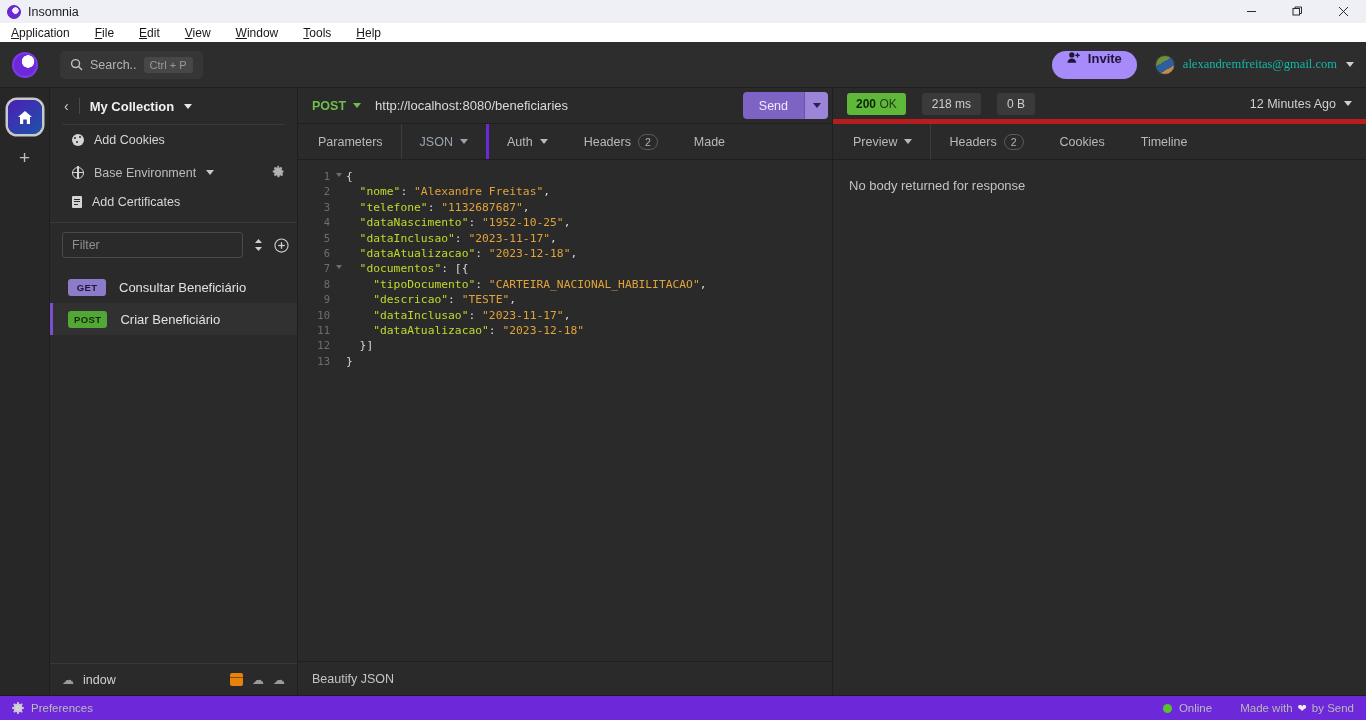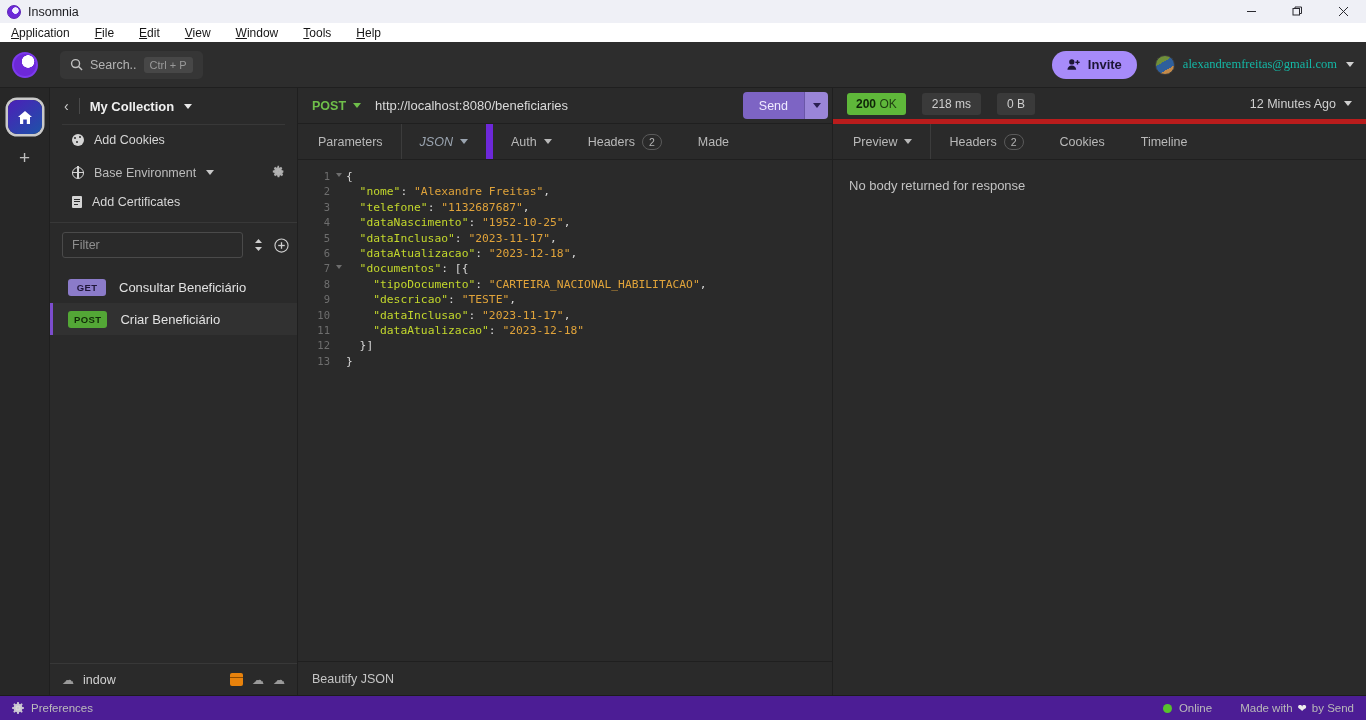--- a/index.html
+++ b/index.html
@@ -35,21 +35,21 @@
     padding:0 12px 0 6px; border-bottom:1px solid #1f1f1f; position:relative;}
   .hlogo{ width:26px;height:26px;border-radius:50%;
      background:radial-gradient(circle at 64% 34%, #ffffff 0 6px, #6d28d9 6.5px 100%);
      border:2px solid #7c3aed; margin-left:6px; margin-right:22px; flex:0 0 auto;}
   .searchbox{ display:flex; align-items:center; gap:7px; background:#363636;
     height:28px; border-radius:5px; padding:0 10px; min-width:126px;}
   .searchbox .stxt{ color:#b4b4b4; font-size:12.5px;}
   .kbd{ background:#474747; color:#9a9a9a; font-size:11px; border-radius:3px;
     padding:2px 6px; }
   .spacer{ flex:1; }
-  .invite{ display:flex;align-items:center;gap:7px;background:#a78bfa;color:#1c1535;
+  .invite{ display:flex;gap:7px;background:#a78bfa;color:#1c1535;
     height:28px;border-radius:14px;padding:0 15px;font-size:13px;font-weight:bold;}
   .avatar{ width:20px;height:20px;border-radius:50%;
     background:linear-gradient(150deg,#6f8f3a 0 36%,#2e5f9c 36% 70%,#c38a4a 70%);
     margin-left:18px;margin-right:8px; flex:0 0 auto; border:1px solid #3b3b3b;}
   .useremail{ font-size:12.5px;color:#14b8a6;font-family:Liberation Serif, serif;}
   .caret{ width:0;height:0;border-left:4px solid transparent;
     border-right:4px solid transparent;border-top:5px solid currentColor;
     display:inline-block; }
 
   
@@ -123,21 +123,21 @@
   .sendgrp{ margin-left:auto;display:flex;height:27px;margin-right:4px;}
   .sendbtn{ background:#7d64c4;color:#efeaff;font-size:12.5px;display:flex;
     align-items:center;padding:0 16px;border-radius:4px 0 0 4px;}
   .senddd{ background:#9a85d8;color:#2a1f52;width:24px;display:flex;
     align-items:center;justify-content:center;border-radius:0 4px 4px 0;
     border-left:1px solid #6a56a8;}
 
   .tabs{ height:36px;display:flex;align-items:stretch;border-bottom:1px solid #1f1f1f;}
   .tab{ display:flex;align-items:center;gap:7px;padding:0 18px;font-size:12.5px;
     color:#b9b9b9;}
-  .tab.sel{ color:#9aa4b0;border-left:1px solid #3c3c3c;border-right:7px solid #6d28d9;font-style:italic;}
+  .tab.sel{ color:#9aa4b0;border-left:1px solid #3c3c3c;border-right:3px solid #6d28d9;}
   .tab.first{ padding-left:20px;}
   .badge{ border:1px solid #5a5a5a;border-radius:9px;font-size:10.5px;color:#b4b4b4;
     padding:0px 6px;line-height:14px;}
 
   
   .editor{ flex:1;background:#2a2a2a;display:flex;overflow:hidden;padding-top:5px;}
   .gutter{ width:38px;text-align:right;padding-right:6px;color:#6e6e6e;
     font-family:"DejaVu Sans Mono",monospace;font-size:10.5px;line-height:15.4px;
     padding-top:4px; user-select:none;}
   .gutter div{ position:relative;}
@@ -160,21 +160,21 @@
     padding:4px 9px;}
   .statusbadge b{ font-weight:bold;color:#0f2508;}
   .statusbadge span{ font-weight:normal;color:#1f3d12;}
   .metabadge{ background:#3a3a3a;color:#cfcfcf;font-size:12px;border-radius:3px;
     padding:4px 10px;}
   .timeago{ margin-left:auto;display:flex;align-items:center;gap:8px;
     font-size:12.5px;color:#d0d0d0;}
   .respbody{ flex:1;padding:18px 16px;font-size:13px;color:#c2c2c2;}
 
   
-  .statusbar{ height:25px;background:#4c1d95;border-top:1px solid #1c1c1c;
+  .statusbar{ height:25px;background:#6d28d9;border-top:1px solid #1c1c1c;
     display:flex;align-items:center;padding:0 12px;font-size:11.5px;color:#bcbcbc;}
   .statusbar .prefs{ display:flex;align-items:center;gap:7px;}
   .sbspacer{flex:1;}
   .online{ display:flex;align-items:center;gap:7px;margin-right:28px;}
   .dot{ width:9px;height:9px;border-radius:50%;background:#58c22d;}
   .madeby{ display:flex;align-items:center;gap:5px;color:#b9b9b9;}
   .heart{ color:#ededed;font-size:11px;}
 </style>
 </head>
 <body>

